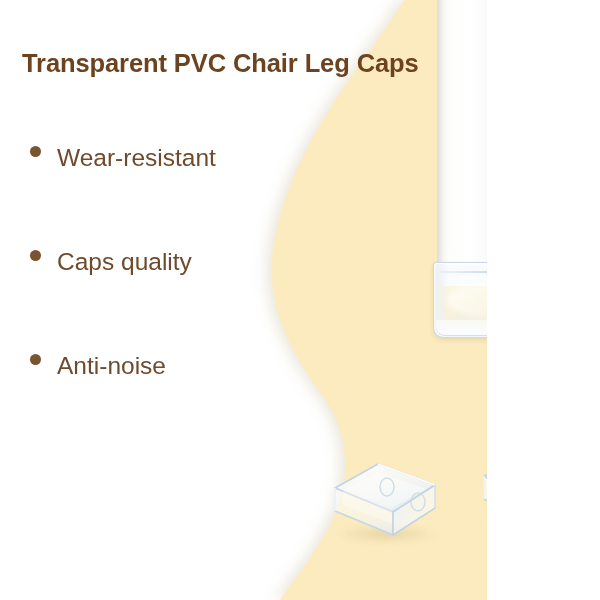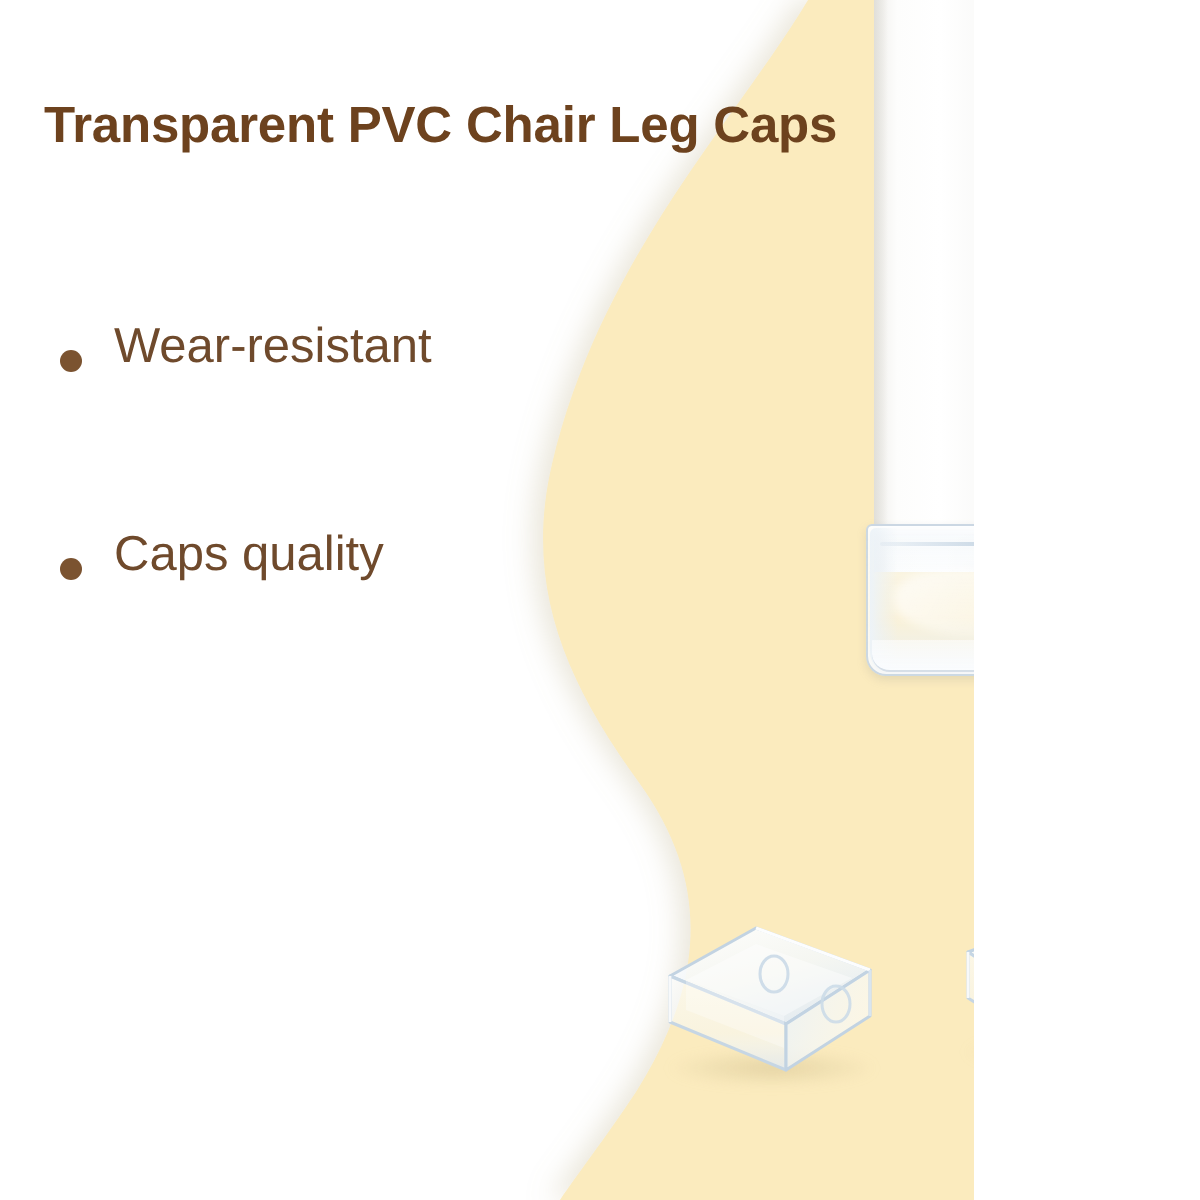--- a/index.html
+++ b/index.html
@@ -59,21 +59,21 @@
     position: absolute;
     left: 30px;
     top: 146px;
     margin: 0;
     padding: 0;
     list-style: none;
     pointer-events: auto;
   }
   .feature-item {
     display: flex;
-    align-items: flex-end;
+    align-items: flex-start;
     height: 40px;
     margin-bottom: 64px;
   }
   .feature-item:last-child { margin-bottom: 0; }
 
   .feature-bullet {
     width: 11px;
     height: 11px;
     border-radius: 50%;
     background: #7b5330;
@@ -351,17 +351,21 @@
         <span class="feature-bullet"></span>
         <span class="feature-label">Wear-resistant</span>
       </li>
 
       <li class="feature-item">
         <span class="feature-bullet"></span>
         <span class="feature-label">Caps quality</span>
       </li>
 
 
+      <li class="feature-item">
+        <span class="feature-bullet"></span>
+        <span class="feature-label">Anti-noise</span>
+      </li>
 
     </ul>
   </div>
 
 </div>
 
 </body></html>

